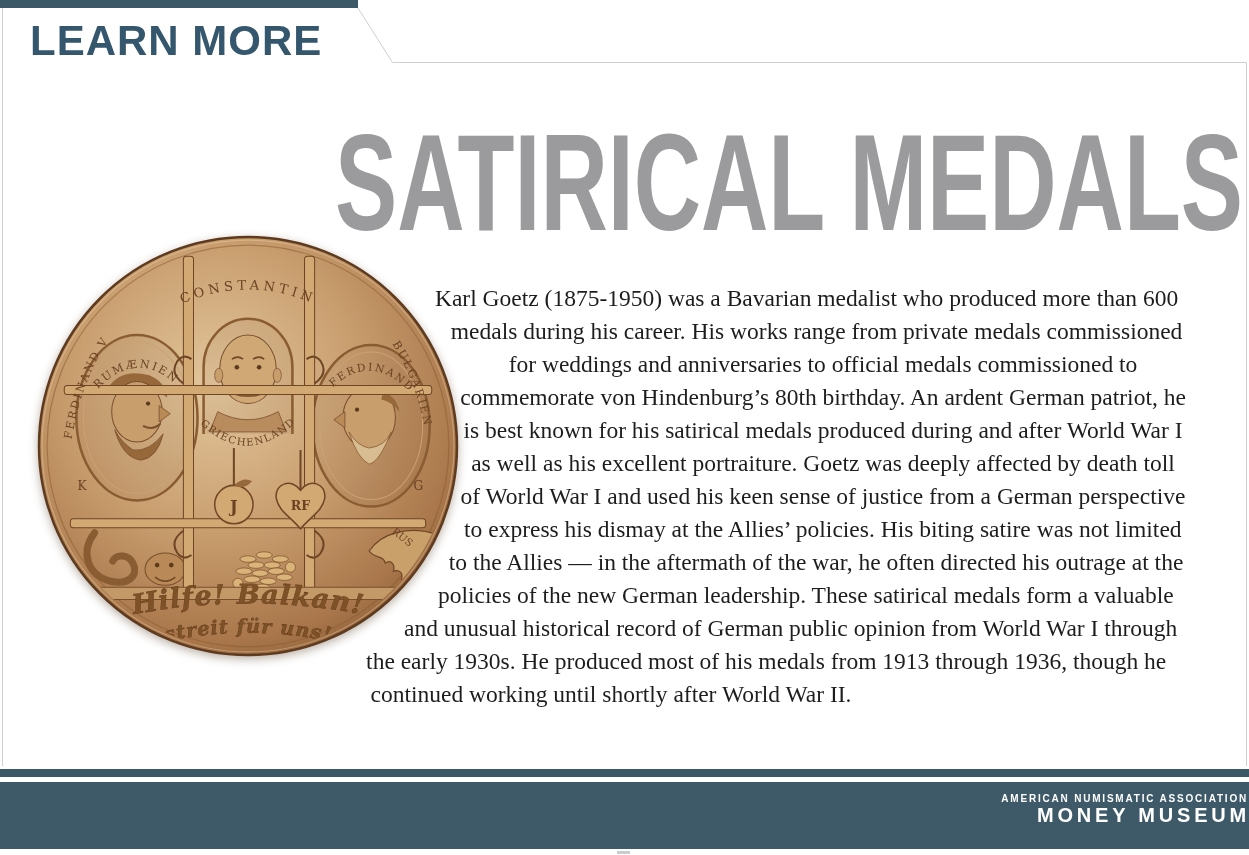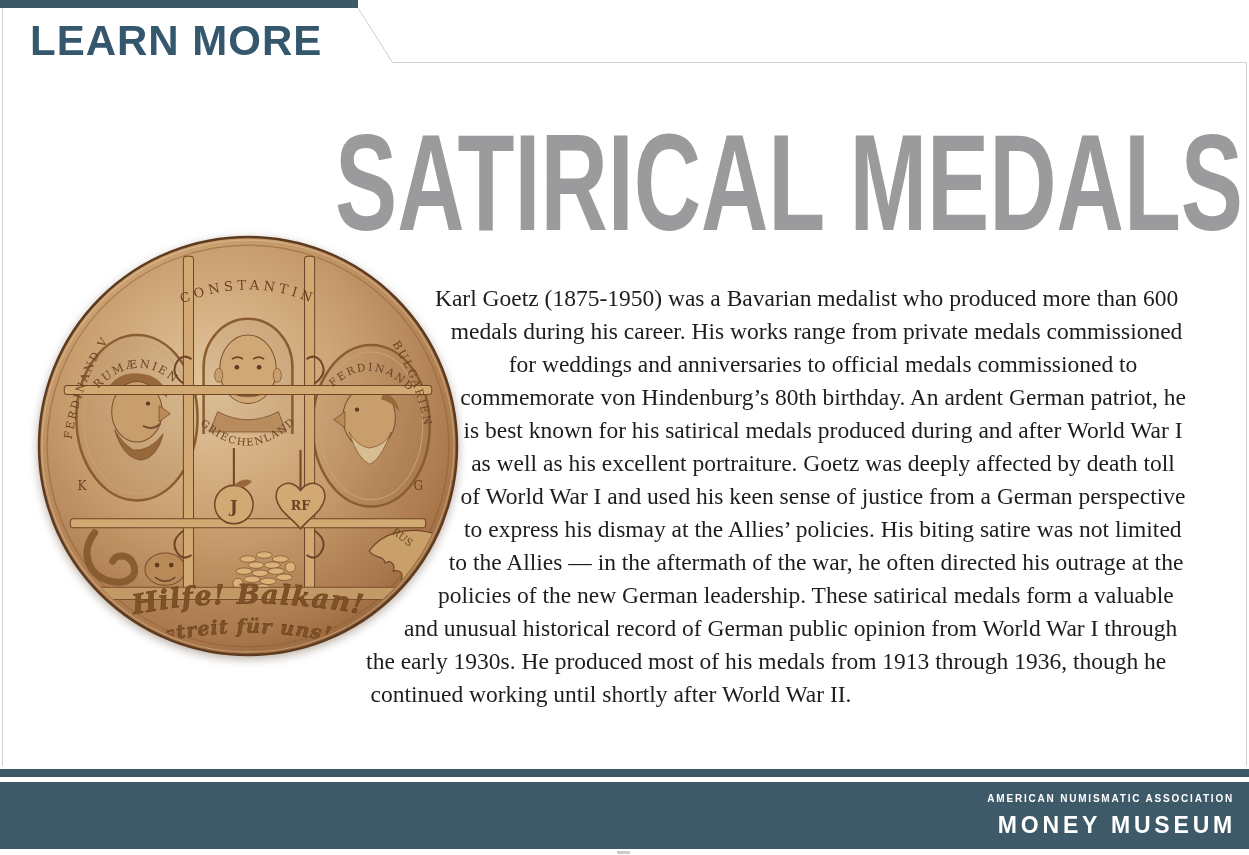--- a/index.html
+++ b/index.html
@@ -28,25 +28,25 @@
   
   #article{left:36px;top:282px;width:1150px;text-align:center;
            font-family:Liberation Serif, serif;font-size:23.5px;line-height:33px;
            color:#1d1d1d;}
   #medal-float{float:left;width:424px;height:392px;
                shape-outside:circle(209px at 212px 164px);shape-margin:13px;}
 
   
   #footer-stripe{left:0;top:769px;width:1249px;height:8px;background:#3d5968;}
   #footer-bar{left:0;top:782px;width:1249px;height:67px;background:#3e5a69;color:#ffffff;
-              box-sizing:border-box;padding:11px 17px 0 0;text-align:right;}
+              box-sizing:border-box;padding:11px 3px 0 0;text-align:right;}
   #footer-association{font-size:10px;font-weight:700;letter-spacing:1.8px;margin-right:-2px;
                       white-space:nowrap;}
-  #footer-museum{font-size:23px;font-weight:700;letter-spacing:3.8px;margin-right:-4px;
-                 margin-top:8px;white-space:nowrap;}
+  #footer-museum{font-size:20px;font-weight:700;letter-spacing:3.8px;margin-right:-4px;
+                 margin-top:0;white-space:nowrap;}
   #crop-mark{left:617px;top:851px;width:13px;height:3px;background:#c8cdd0;}
 </style>
 </head>
 <body>
 
 <div class="abs" id="top-bar"></div>
 
 <svg class="abs" id="outline-svg" viewBox="0 0 1249 855">
   <path d="M2.5,8 V766 M358,8 L392.5,62.5 H1246.5 V766" fill="none" stroke="#cfcfcf" stroke-width="1"></path>
 </svg>

